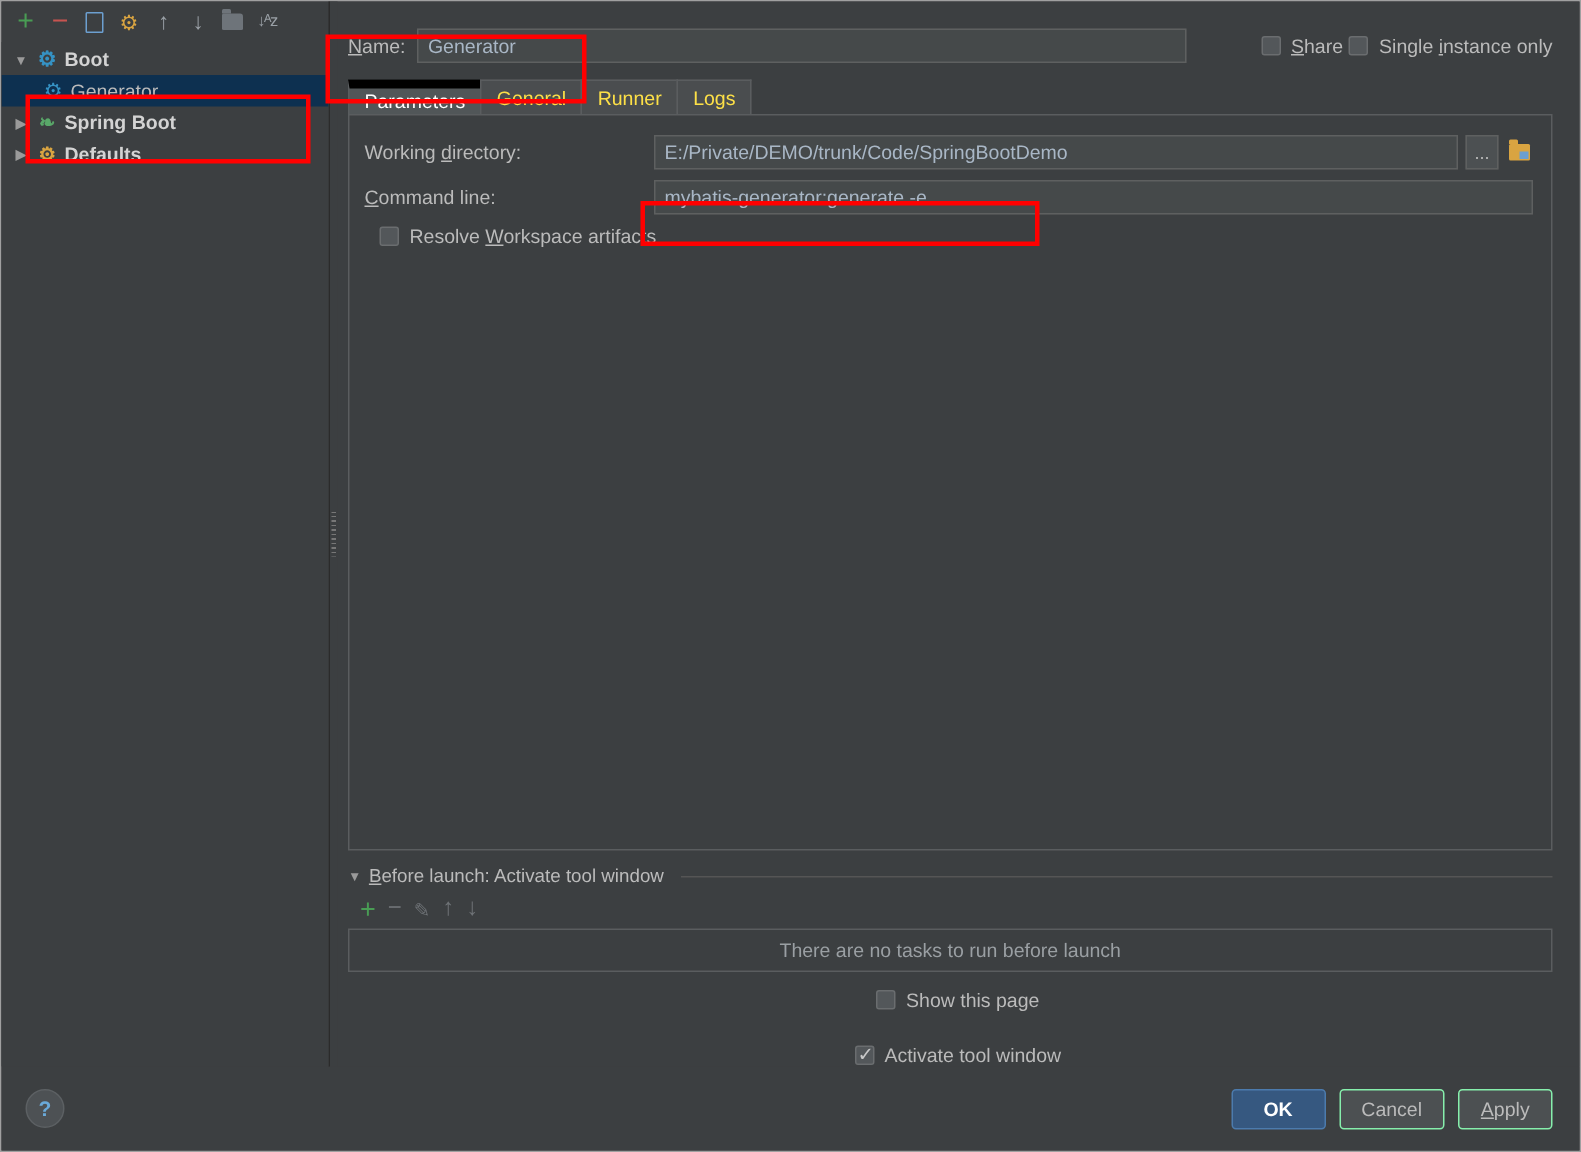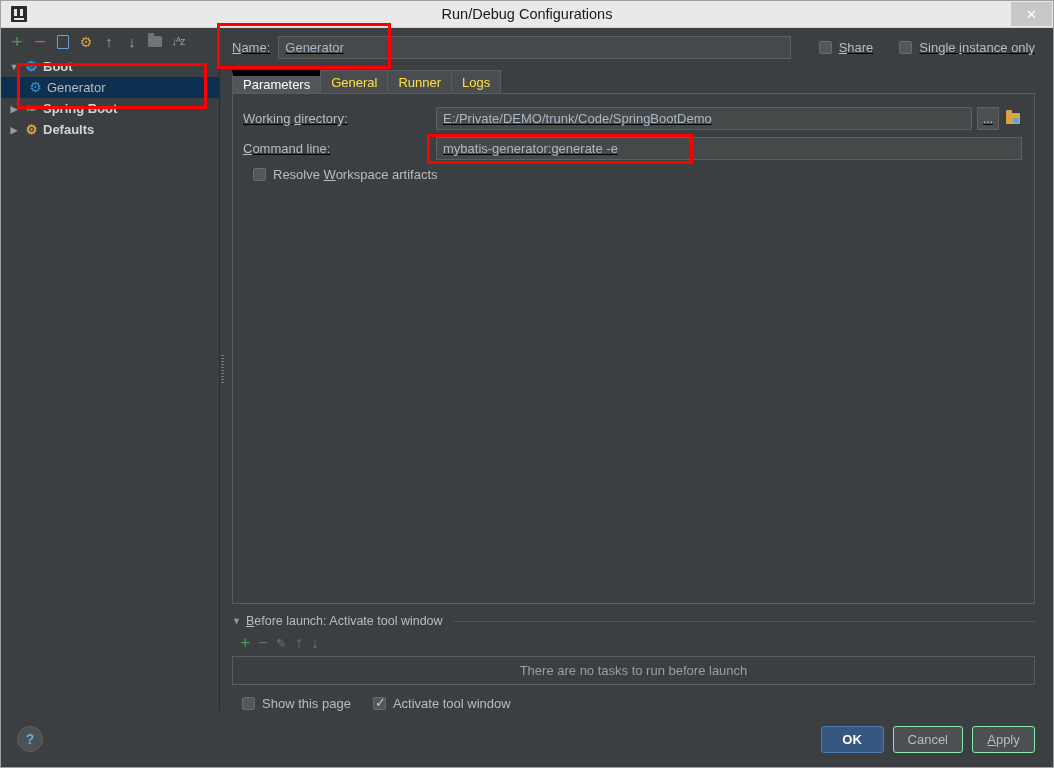--- a/index.html
+++ b/index.html
@@ -139,37 +139,36 @@
   .right-pane {
     flex: 1; min-width: 0;
     display: flex; flex-direction: column;
     background: #3c3f41;
     padding: 0 18px 0 12px;
   }
 
   .name-row {
     height: 31px; flex: 0 0 31px;
     display: flex; align-items: center; gap: 8px;
-    margin-top: 4px;
-    text-decoration: underline;
+    margin-top: 14px;
   }
   .field-label { font-size: 13px; color: #bbbbbb; white-space: nowrap; }
   .field-label u { text-decoration: underline; }
   .txtinput {
     background: #45494a;
     border: 1px solid #5e6060;
     height: 23px;
     color: #a9b7c6;
     font-size: 13px;
     font-family: "Liberation Sans", sans-serif;
     padding: 0 6px;
     display: flex; align-items: center;
   }
   .name-input { flex: 1; max-width: 513px; }
-  .top-checks { margin-left: auto; display: flex; align-items: flex-start; gap: 26px; }
+  .top-checks { margin-left: auto; display: flex; align-items: flex-start; gap: 4px; }
 
   .cbx {
     display: flex; align-items: center; gap: 7px;
     font-size: 13px; color: #bbbbbb; cursor: pointer;
     white-space: nowrap;
   }
   .box {
     width: 13px; height: 13px; flex: 0 0 13px;
     background: #53575a; border: 1px solid #6a6d6f;
     border-radius: 2px; position: relative;
@@ -203,21 +202,21 @@
   
   .card {
     flex: 1; min-height: 0;
     border: 1px solid #5a5d5f;
     background: #3c3f41;
     padding: 12px 12px 0 10px;
     overflow: hidden;
   }
   .form-row {
     display: flex; align-items: center;
-    height: 25px; margin-bottom: 5px; text-decoration: underline;
+    height: 25px; margin-bottom: 5px;
   }
   .form-row .field-label { width: 193px; flex: 0 0 193px; }
   .wd-input { flex: 1; }
   .browse-btn {
     width: 22px; height: 23px; margin-left: 5px;
     background: #4c5052; border: 1px solid #5e6060;
     color: #bbbbbb; font-size: 12px;
     display: flex; align-items: center; justify-content: center;
     cursor: pointer;
   }
@@ -254,20 +253,21 @@
   .bl-dim { color: #6e7276; }
   .bl-pencil { color: #6e7276; font-size: 13px; transform: rotate(0deg); }
   .bl-box {
     border: 1px solid #5a5d5f; background: #3c3f41;
     height: 29px; display: flex; align-items: center; justify-content: center;
     color: #9a9fa3; font-size: 13px;
   }
   .bottom-checks {
     display: flex; align-items: center; gap: 22px;
     margin: 11px 0 0 10px;
+    flex-direction: column;
   }
 
   
   .footer {
     height: 56px; flex: 0 0 56px;
     display: flex; align-items: center;
     padding: 0 18px 0 16px;
     background: #3c3f41;
   }
   .help-btn {
@@ -300,27 +300,20 @@
   }
   #anno-name { left: 216px; top: 22px; width: 174px; height: 46px; }
   #anno-tree { left: 16px; top: 62px; width: 190px; height: 46px; }
   #anno-cmd  { left: 426px; top: 133px; width: 266px; height: 30px; }
 </style>
 </head>
 <body>
 
 <div class="window">
 
-  <div class="titlebar">
-    <div class="ij-logo">
-      <div class="ij-underline"></div>
-    </div>
-    <div class="title-text">Run/Debug Configurations</div>
-    <div class="close-btn">✕</div>
-  </div>
 
   <div class="body-area">
 
     <div class="left-pane">
 
       <div class="tree-toolbar">
         <div class="tb-ico">
             <span class="tb-plus">+</span>
           </div>
         <div class="tb-ico">

